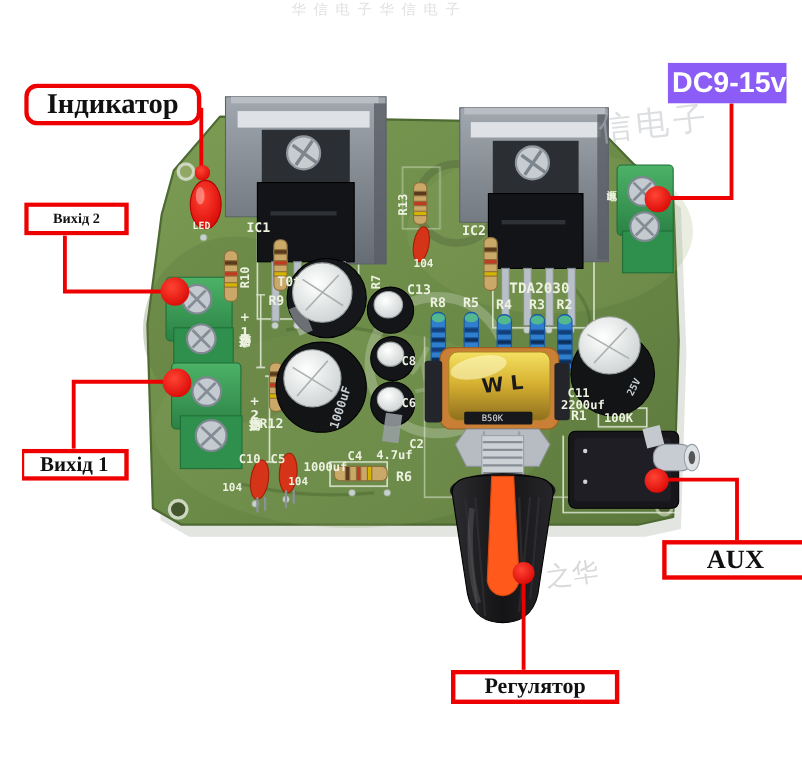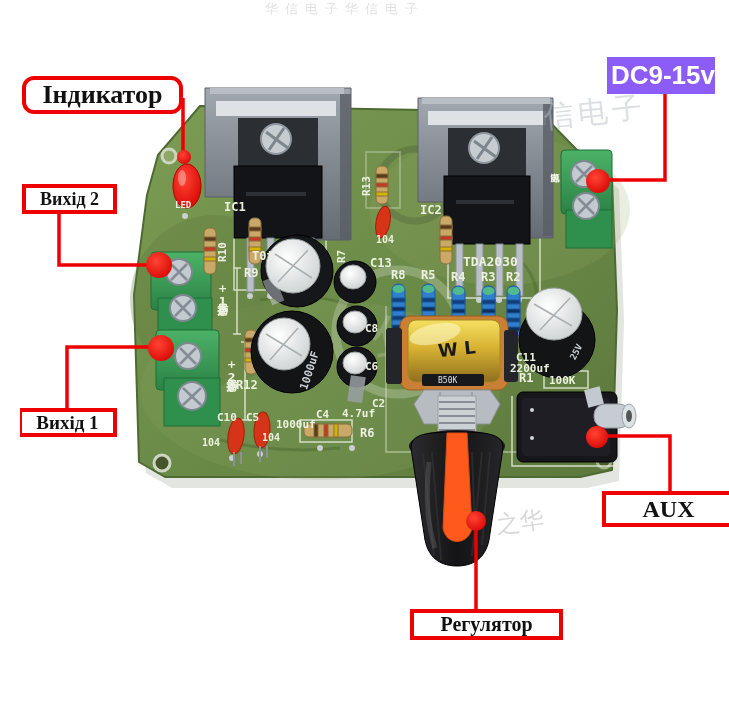--- a/index.html
+++ b/index.html
@@ -392,18 +392,18 @@
       <circle cx="456" cy="521" r="10"></circle>
     </g>
   </svg>
 
   <span class="cjk" style="left:194px;top:282px;font-size:11px;">+扬声器1-</span>
   <span class="cjk" style="left:203px;top:358px;font-size:11px;">+扬声器2-</span>
   <span class="cjk" style="left:528px;top:166px;font-size:9px;">电源</span>
 
   <div class="callout" style="left:2px;top:76px;width:153px;height:30px;line-height:30px;font-size:26px;border-radius:12px;">Індикатор</div>
   <div class="badge" style="left:587px;top:57px;width:108px;height:37px;line-height:37px;font-size:26px;">DC9-15v</div>
-  <div class="callout" style="left:2px;top:184px;width:87px;height:22px;line-height:22px;font-size:18px;">Вихід 2</div>
+  <div class="callout" style="left:2px;top:184px;width:87px;height:22px;line-height:22px;font-size:13px;">Вихід 2</div>
   <div class="callout" style="left:-2px;top:408px;width:91px;height:21px;line-height:21px;font-size:19px;">Вихід 1</div>
   <div class="callout" style="left:390px;top:609px;width:145px;height:23px;line-height:23px;font-size:20px;">Регулятор</div>
   <div class="callout" style="left:582px;top:491px;width:125px;height:28px;line-height:28px;font-size:24px;">AUX</div>
 
 </div>
 
 </body></html>

